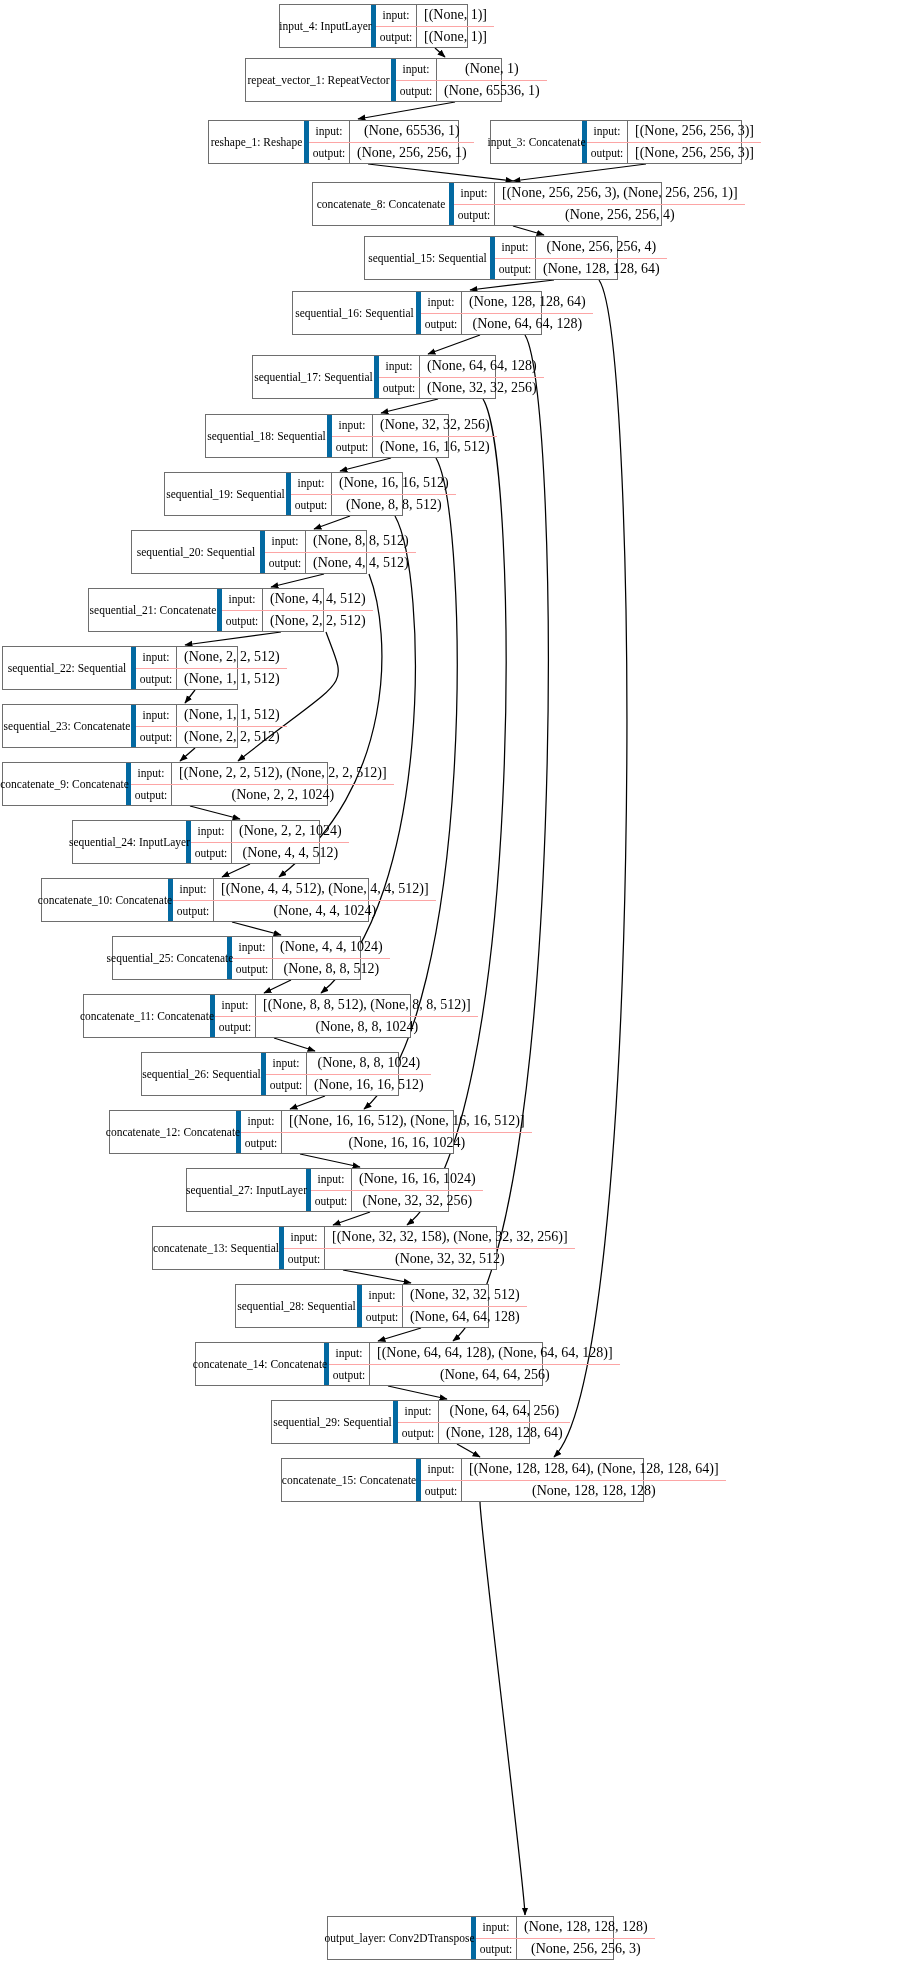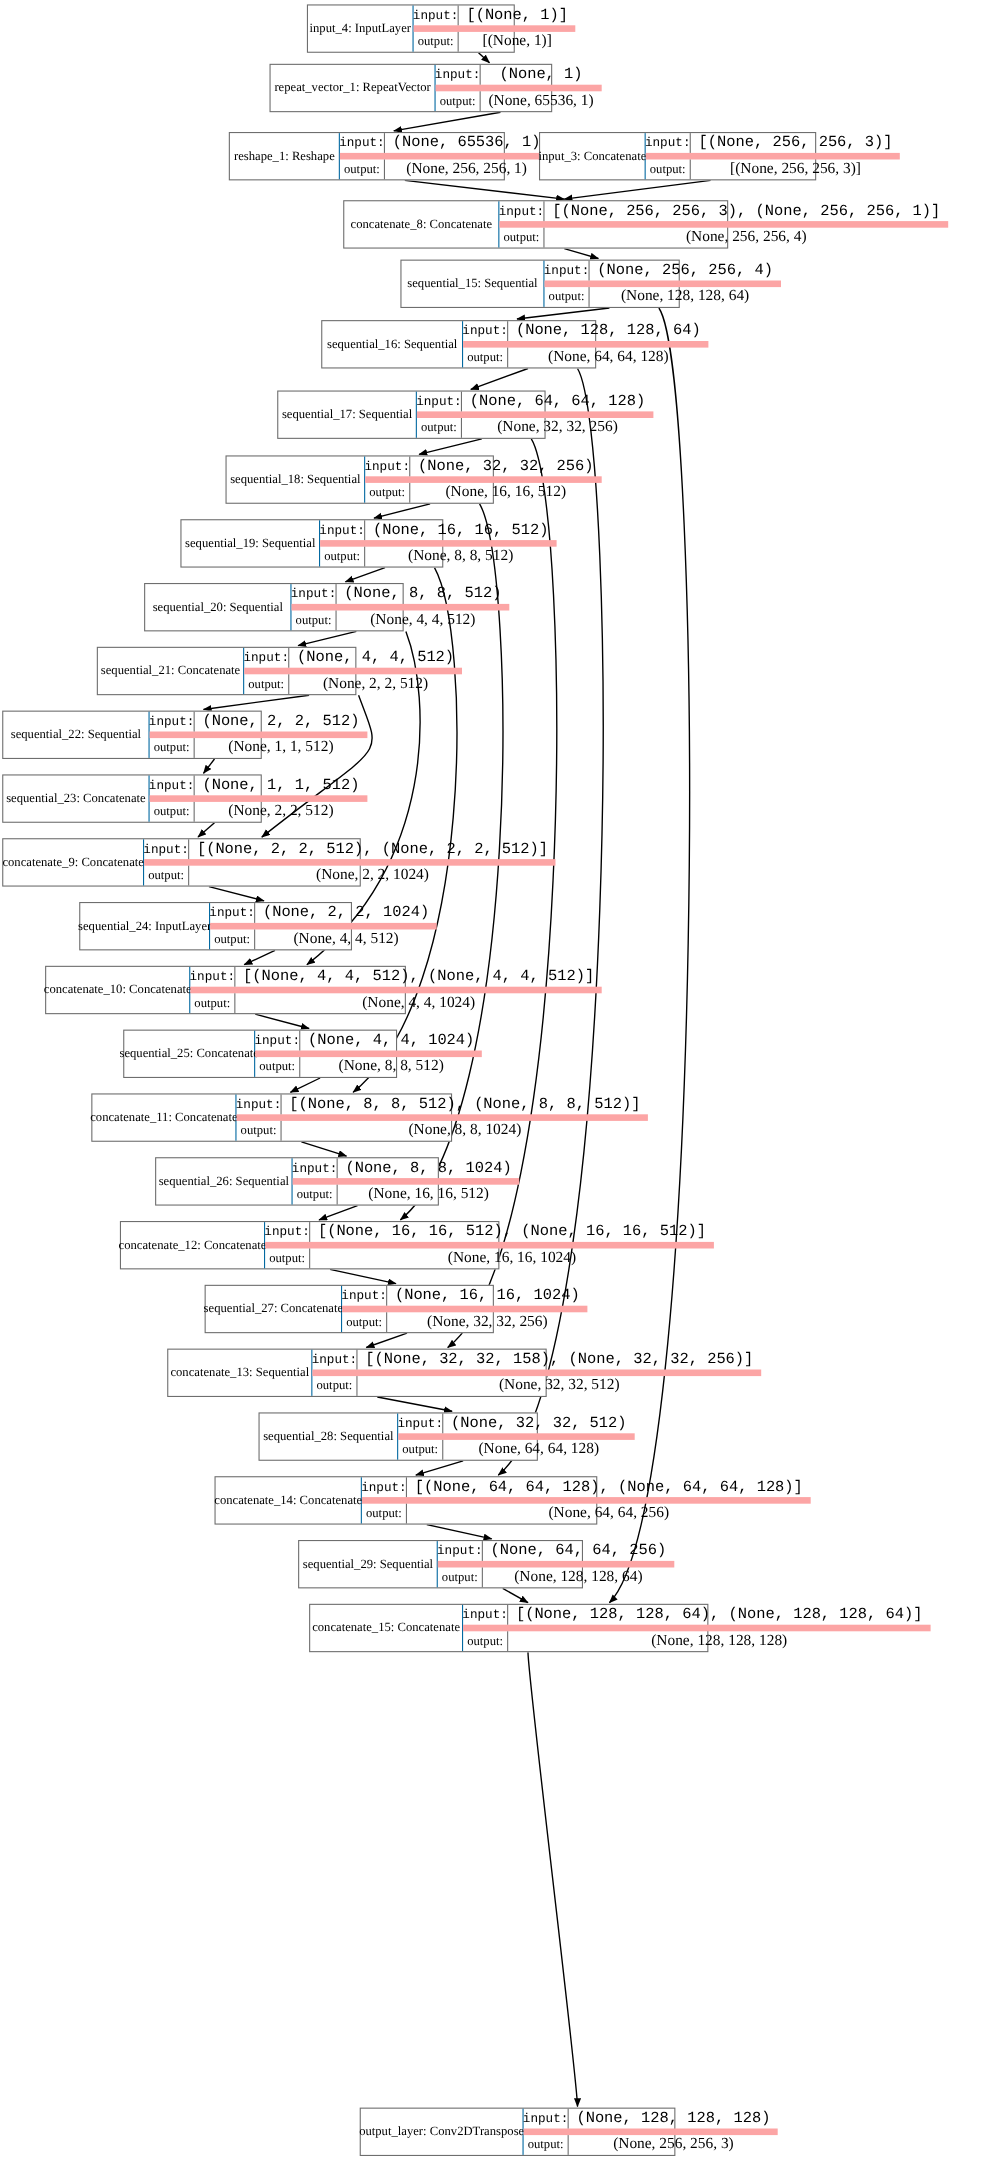--- a/index.html
+++ b/index.html
@@ -3,24 +3,24 @@
 <meta charset="utf-8">
 <style>
   html,body{margin:0;padding:0;background:#ffffff;}
   #canvas{position:relative;width:909px;height:1967px;background:#ffffff;
           font-family:"Liberation Serif","DejaVu Serif",serif;overflow:hidden;}
   svg.edges{position:absolute;left:0;top:0;width:909px;height:1967px;pointer-events:none;}
   .node{position:absolute;display:flex;border:1px solid #6e6e6e;background:#ffffff;
         box-sizing:border-box;}
   .nname{display:flex;align-items:center;justify-content:center;
          padding:0 7px;font-size:11.5px;color:#000;white-space:nowrap;
-         border-right:1px solid #0369a1;box-sizing:border-box;}
+         border-right:5px solid #0369a1;box-sizing:border-box;}
   .ptable{display:flex;flex-direction:column;flex:1;}
   .prow{display:flex;flex:1;box-sizing:border-box;}
-  .prow.top{border-bottom:6px solid #fca5a5;font-family:Liberation Mono, monospace;}
+  .prow.top{border-bottom:1px solid #fca5a5;}
   .plab{display:flex;align-items:center;justify-content:center;
         font-size:11.5px;color:#000;white-space:nowrap;padding:0 6px;
         border-right:1px solid #6e6e6e;box-sizing:border-box;}
   .pval{display:flex;align-items:center;justify-content:center;flex:1;
         font-size:14px;color:#000;white-space:nowrap;padding:0 7px;
         box-sizing:border-box;}
 </style>
 </head>
 <body>
 
@@ -336,21 +336,21 @@
          <div class="plab" style="width:41px">input:</div>
          <div class="pval">[(None, 16, 16, 512), (None, 16, 16, 512)]</div>
        </div>
        <div class="prow">
          <div class="plab" style="width:41px">output:</div>
          <div class="pval">(None, 16, 16, 1024)</div>
        </div>
      </div>
       </div>
       <div class="node" style="left: 186px; top: 1168px; width: 263px; height: 44px;">
-        <div class="nname" style="width:124px">sequential_27: Concatenate</div>
+        <div class="nname" style="width:124px">sequential_27: InputLayer</div>
      <div class="ptable">
        <div class="prow top">
          <div class="plab" style="width:41px">input:</div>
          <div class="pval">(None, 16, 16, 1024)</div>
        </div>
        <div class="prow">
          <div class="plab" style="width:41px">output:</div>
          <div class="pval">(None, 32, 32, 256)</div>
        </div>
      </div>

